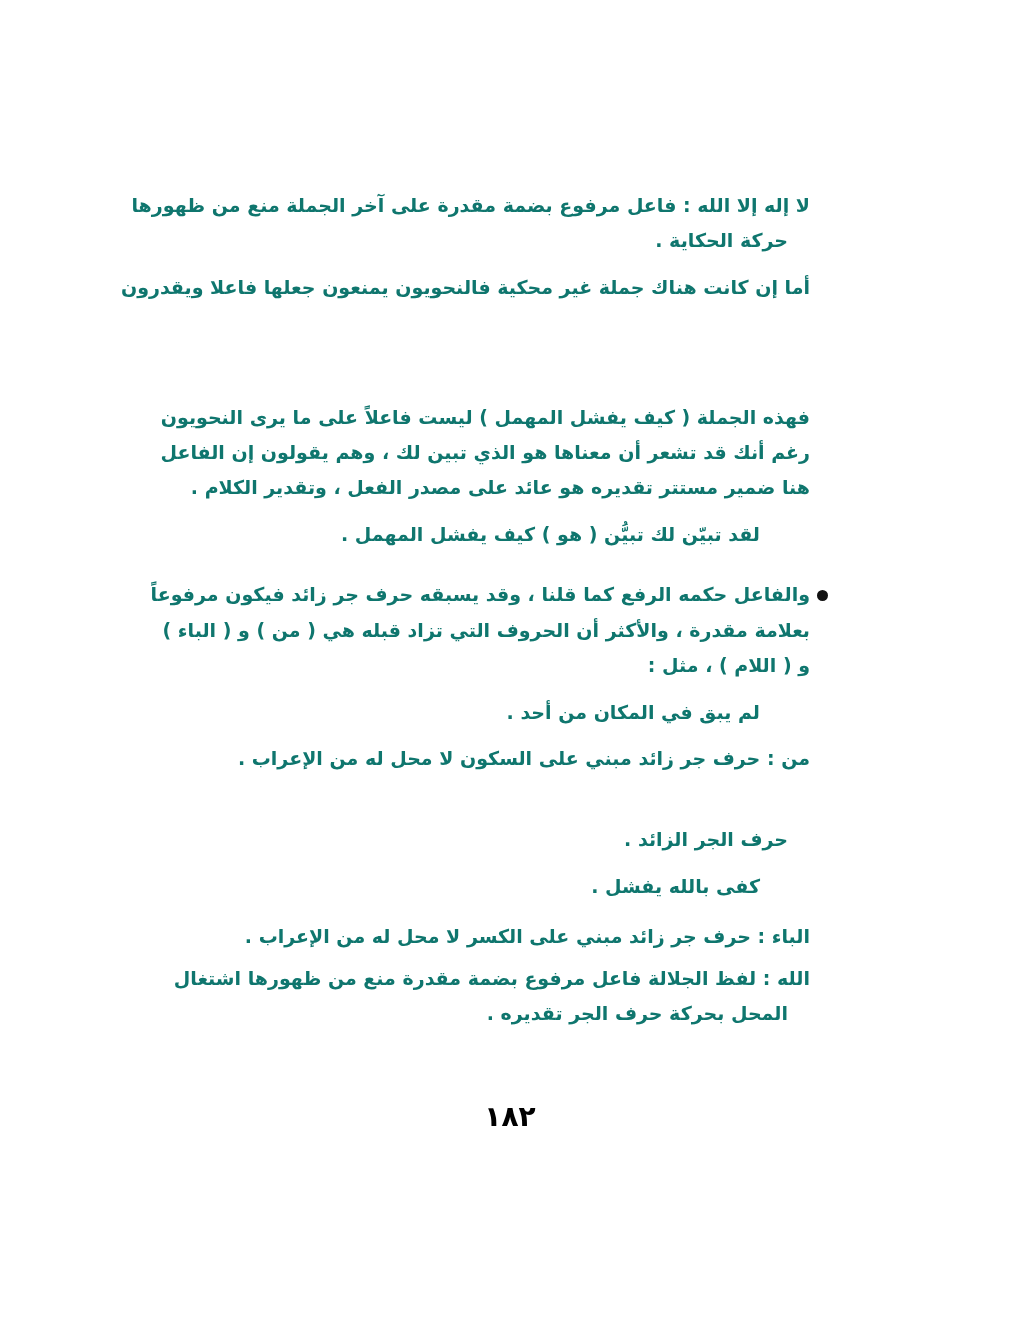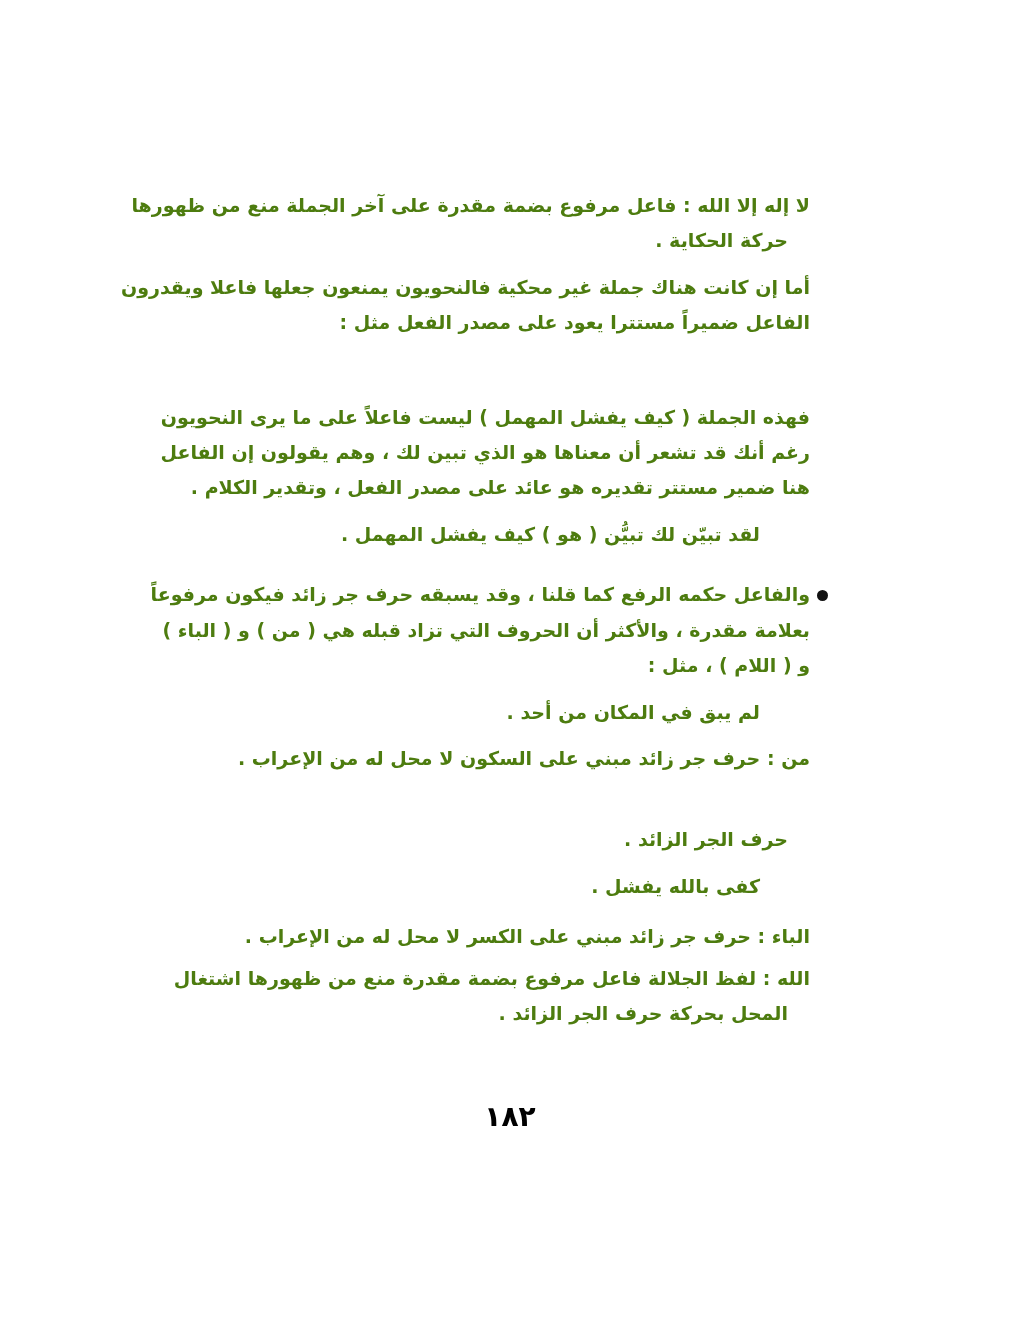--- a/index.html
+++ b/index.html
@@ -1,38 +1,37 @@
 <!DOCTYPE html>
 <html><head>
 <meta charset="utf-8">
 <style>
   html, body { margin: 0; padding: 0; background: #ffffff; }
   body { width: 1020px; height: 1320px; position: relative; overflow: hidden;
          font-family: "DejaVu Sans", sans-serif; color: #000; }
   .page { position: absolute; left: 0; top: 0; width: 1020px; height: 1320px; }
   .ln { position: absolute; direction: rtl; white-space: nowrap; font-size: 19px;
-        line-height: 28px; font-weight: bold; color: #4d7c0f; }
+        line-height: 28px; font-weight: bold; color: #0f766e; }
   .ln.full { right: 210px; width: 612px; text-align: justify; text-align-last: justify; }
   .ln.r { right: 210px; text-align: right; }
   .ln.ind { right: 260px; text-align: right; }
   .ln.hang { right: 232px; text-align: right; }
   .bullet { position: absolute; right: 192px; top: 590px; width: 11px; height: 11px;
             border-radius: 50%; background: #111; }
   .pagenum { position: absolute; left: 0; width: 1020px; top: 1100px; text-align: center;
              font-size: 28px; font-weight: bold; direction: rtl; }
 </style>
 </head>
 <body>
 
 <div class="page">
   <div class="ln full" style="top:191px">لا إله إلا الله : فاعل مرفوع بضمة مقدرة على آخر الجملة منع من ظهورها</div>
   <div class="ln hang" style="top:226px">حركة الحكاية .</div>
 
   <div class="ln full" style="top:273px">أما إن كانت هناك جملة غير محكية فالنحويون يمنعون جعلها فاعلا ويقدرون</div>
-  <div class="ln r" style="top:308px">الفاعل ضميراً مستترا يعود على مصدر الفعل مثل :</div>
 
 
   <div class="ln full" style="top:403px;right:210px;width:606px">فهذه الجملة ( كيف يفشل المهمل ) ليست فاعلاً على ما يرى النحويون</div>
   <div class="ln full" style="top:438px">رغم أنك قد تشعر أن معناها هو الذي تبين لك ، وهم يقولون إن الفاعل</div>
   <div class="ln r" style="top:473px">هنا ضمير مستتر تقديره هو عائد على مصدر الفعل ، وتقدير الكلام .</div>
 
   <div class="ln ind" style="top:520px">لقد تبيّن لك تبيُّن ( هو ) كيف يفشل المهمل .</div>
 
   <div class="bullet"></div>
   <div class="ln full" style="top:580px;right:210px;width:612px">والفاعل حكمه الرفع كما قلنا ، وقد يسبقه حرف جر زائد فيكون مرفوعاً</div>
@@ -43,17 +42,17 @@
 
   <div class="ln r" style="top:744px">من : حرف جر زائد مبني على السكون لا محل له من الإعراب .</div>
 
   <div class="ln hang" style="top:825px">حرف الجر الزائد .</div>
 
   <div class="ln ind" style="top:872px">كفى بالله يفشل .</div>
 
   <div class="ln r" style="top:922px">الباء : حرف جر زائد مبني على الكسر لا محل له من الإعراب .</div>
 
   <div class="ln full" style="top:964px">الله : لفظ الجلالة فاعل مرفوع بضمة مقدرة منع من ظهورها اشتغال</div>
-  <div class="ln hang" style="top:999px">المحل بحركة حرف الجر الزائد .</div>
+  <div class="ln hang" style="top:999px">المحل بحركة حرف الجر تقديره .</div>
 
 
   <div class="pagenum">١٨٢</div>
 </div>
 
 </body></html>

